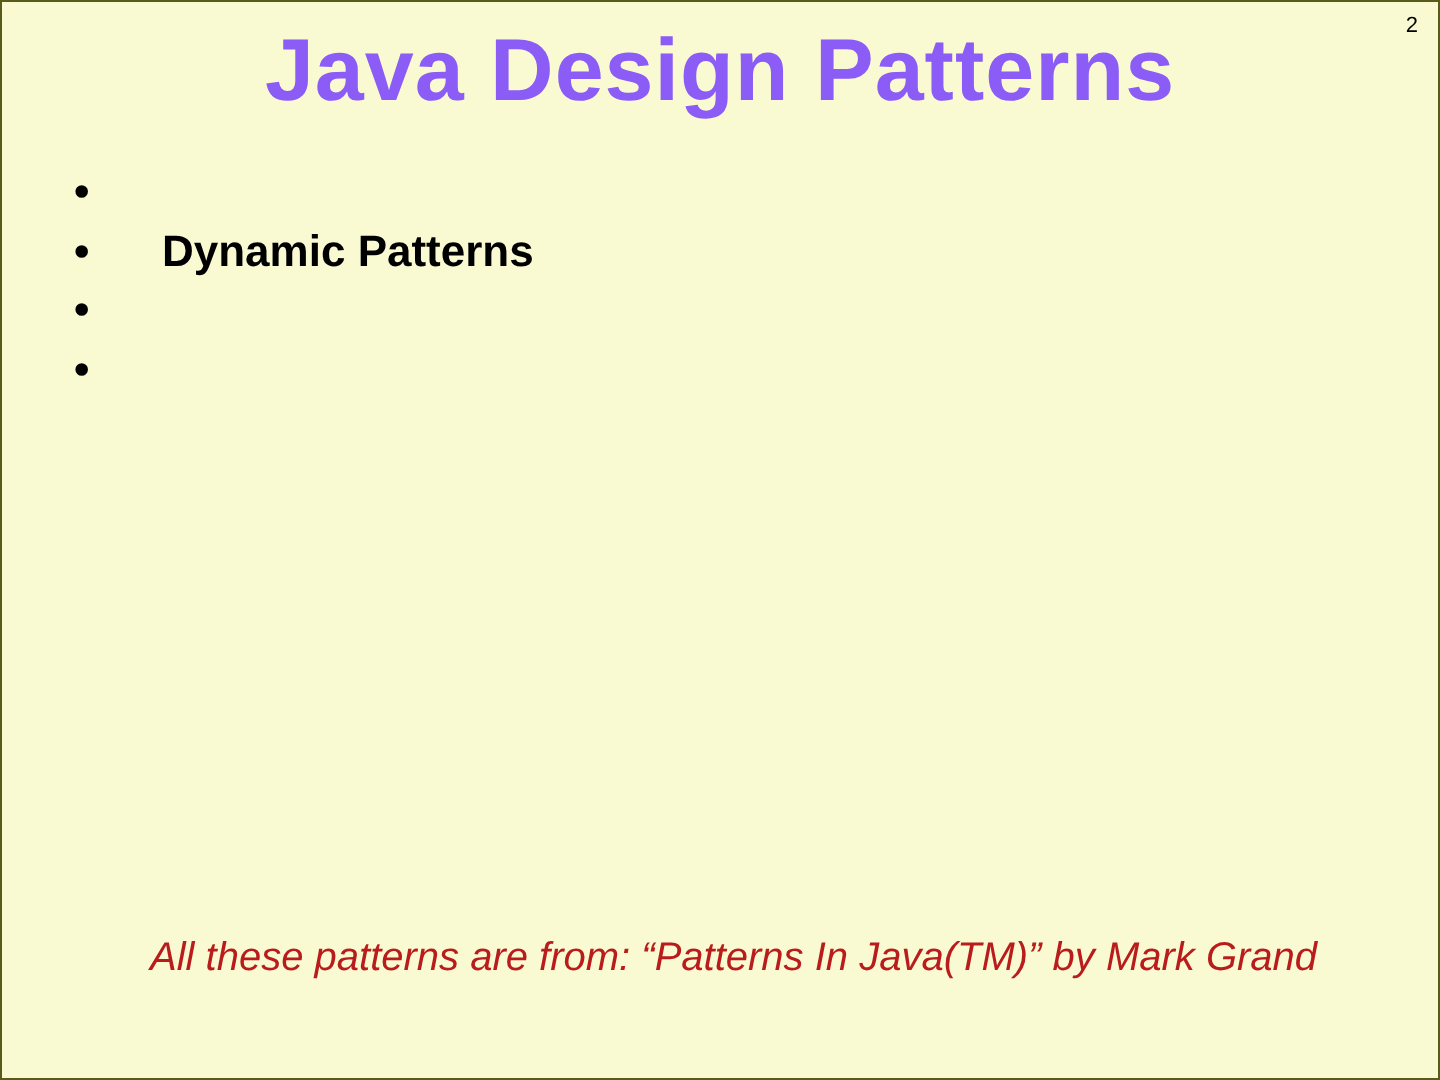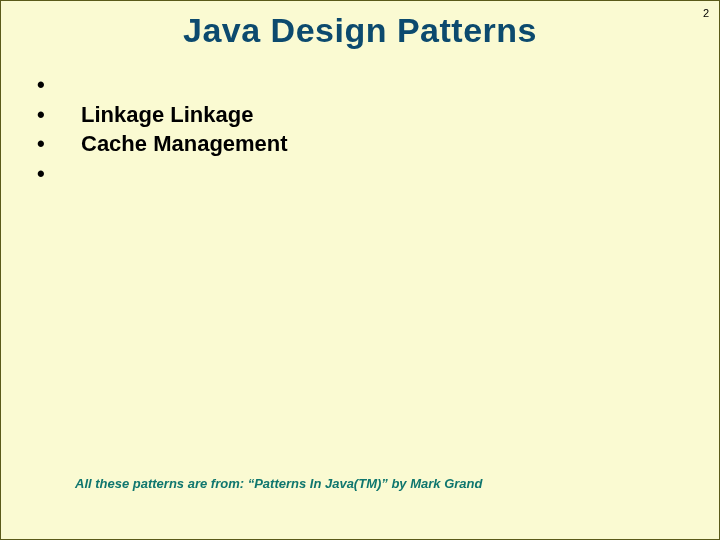--- a/index.html
+++ b/index.html
@@ -18,23 +18,23 @@
   .page-number {
     position: absolute;
     top: 6px;
     right: 10px;
     font-size: 11px;
     font-family: Arial, sans-serif;
     color: #000;
   }
   .title {
     text-align: center;
-    font-size: 34px;
+    font-size: 44px;
     font-weight: bold;
-    color: #0c4a6e;
+    color: #8b5cf6;
     padding-top: 10px;
     padding-bottom: 14px;
     letter-spacing: 0.5px;
   }
   .bullets {
     list-style: none;
     padding-left: 36px;
     padding-top: 6px;
   }
   .bullets li {
@@ -49,42 +49,41 @@
     display: inline-block;
     width: 44px;
     flex-shrink: 0;
     text-align: left;
     font-size: 22px;
   }
   .attribution {
     position: absolute;
     bottom: 48px;
     left: 74px;
-    font-size: 13px;
-    font-weight: bold;
+    font-size: 20px;
+    font-weight: normal;
     font-style: italic;
-    color: #0f766e;
+    color: #b91c1c;
   }
 </style>
 </head>
 <body>
 
 <div class="slide">
   <div class="page-number">2</div>
   <h1 class="title">Java Design Patterns</h1>
   <ul class="bullets">
     <li>
       <span class="dot">•</span>
     </li>
     <li>
       <span class="dot">•</span>
-      <span>Linkage Linkage</span>
+      <span>Dynamic Patterns</span>
     </li>
     <li>
       <span class="dot">•</span>
-      <span>Cache Management</span>
     </li>
     <li>
       <span class="dot">•</span>
     </li>
   </ul>
   <div class="attribution">All these patterns are from: “Patterns In Java(TM)” by Mark Grand</div>
 </div>
 
 </body></html>

